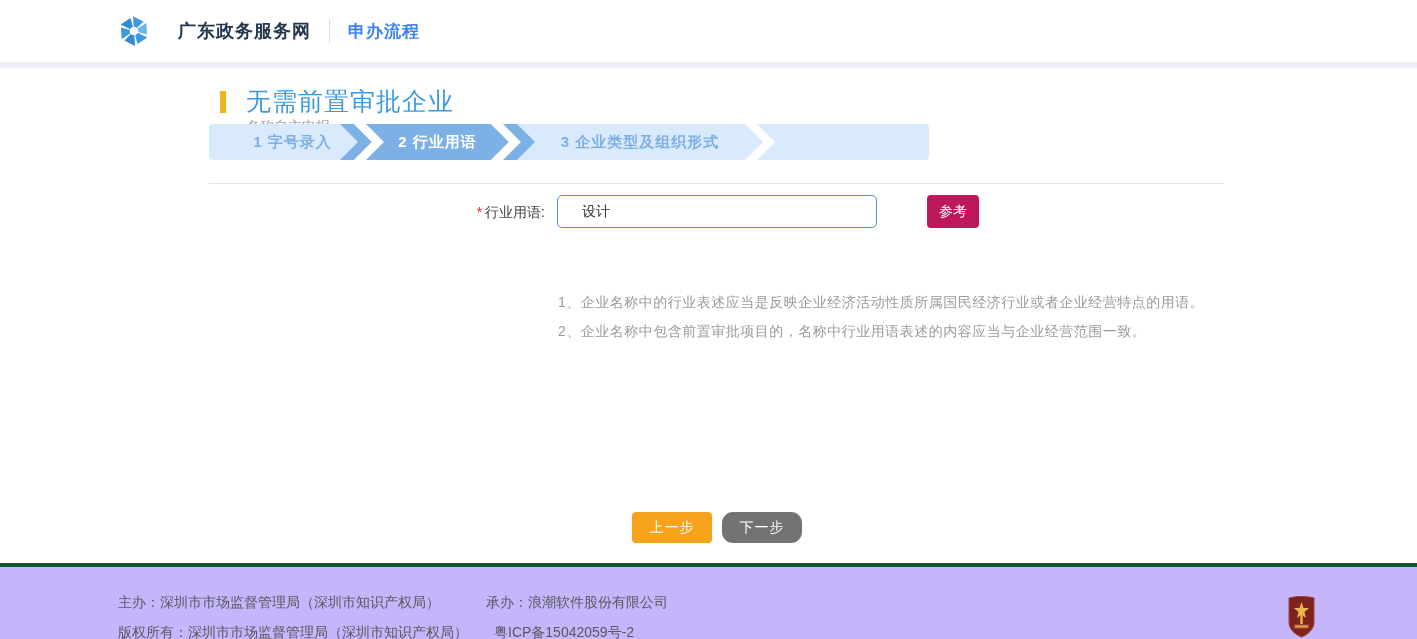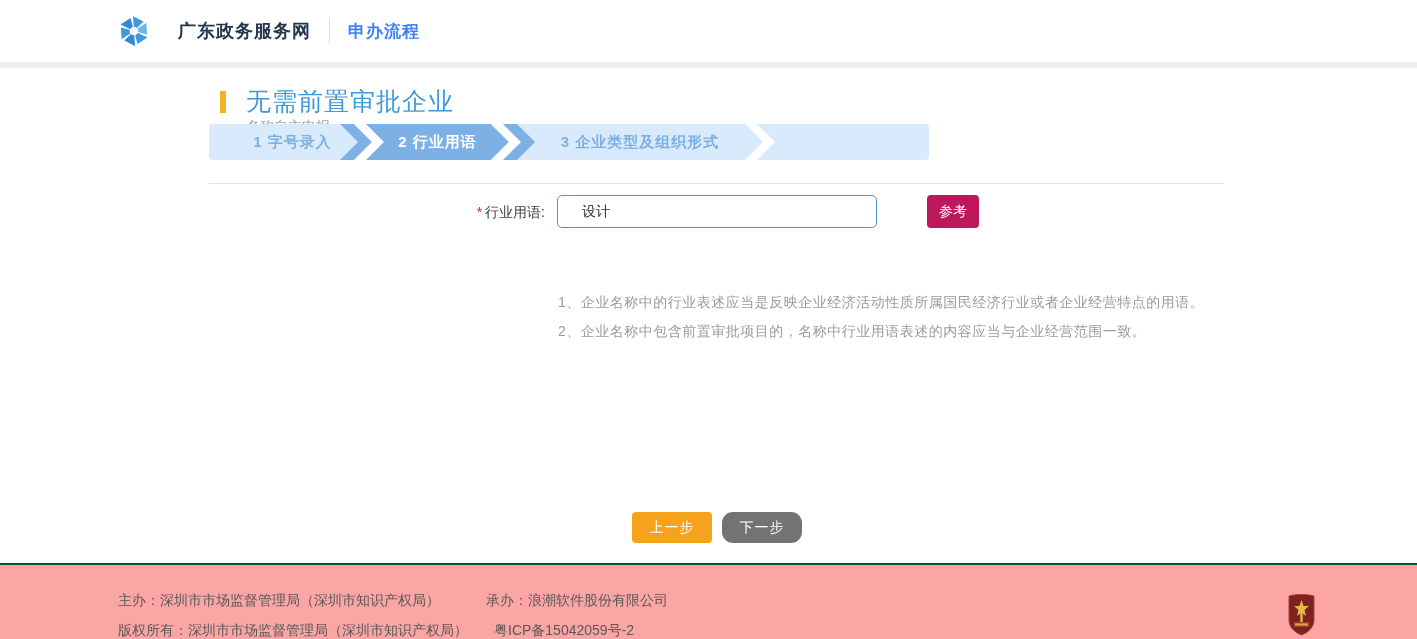--- a/index.html
+++ b/index.html
@@ -47,21 +47,21 @@
 
   
   .actions { position: absolute; left: 632px; top: 512px; display: flex; gap: 10px; }
   .btn { width: 80px; height: 31px; border: none; border-radius: 4px; color: #fff; font-size: 14px;
          cursor: pointer; font-family: inherit; letter-spacing: 1px; }
   .btn-prev { background: #f7a21d; }
   .btn-next { background: #737373; border-radius: 11px; }
 
   
   .footer { position: absolute; left: 0; top: 563px; width: 1417px; height: 76px;
-            background: #fca5a5; border-top: 2px solid #14532d; }
+            background: #c4b5fd; border-top: 4px solid #14532d; }
   .footer-line { position: absolute; left: 118px; font-size: 14px; color: #595959; white-space: nowrap; }
   .footer-line-1 { top: 27px; }
   .footer-line-2 { top: 57px; }
   .footer-gap-lg { display: inline-block; width: 46px; }
   .footer-gap-sm { display: inline-block; width: 26px; }
 
   .error-badge { position: absolute; left: 1172px; top: 28px; width: 102px; height: 44px;
                  background: #ffffff; display: flex; align-items: center; cursor: pointer; }
   .error-badge-text { margin-left: 6px; display: flex; flex-direction: column; align-items: center; }
   .error-badge-top { font-size: 14px; font-weight: 700; color: #333; letter-spacing: 2px; }

